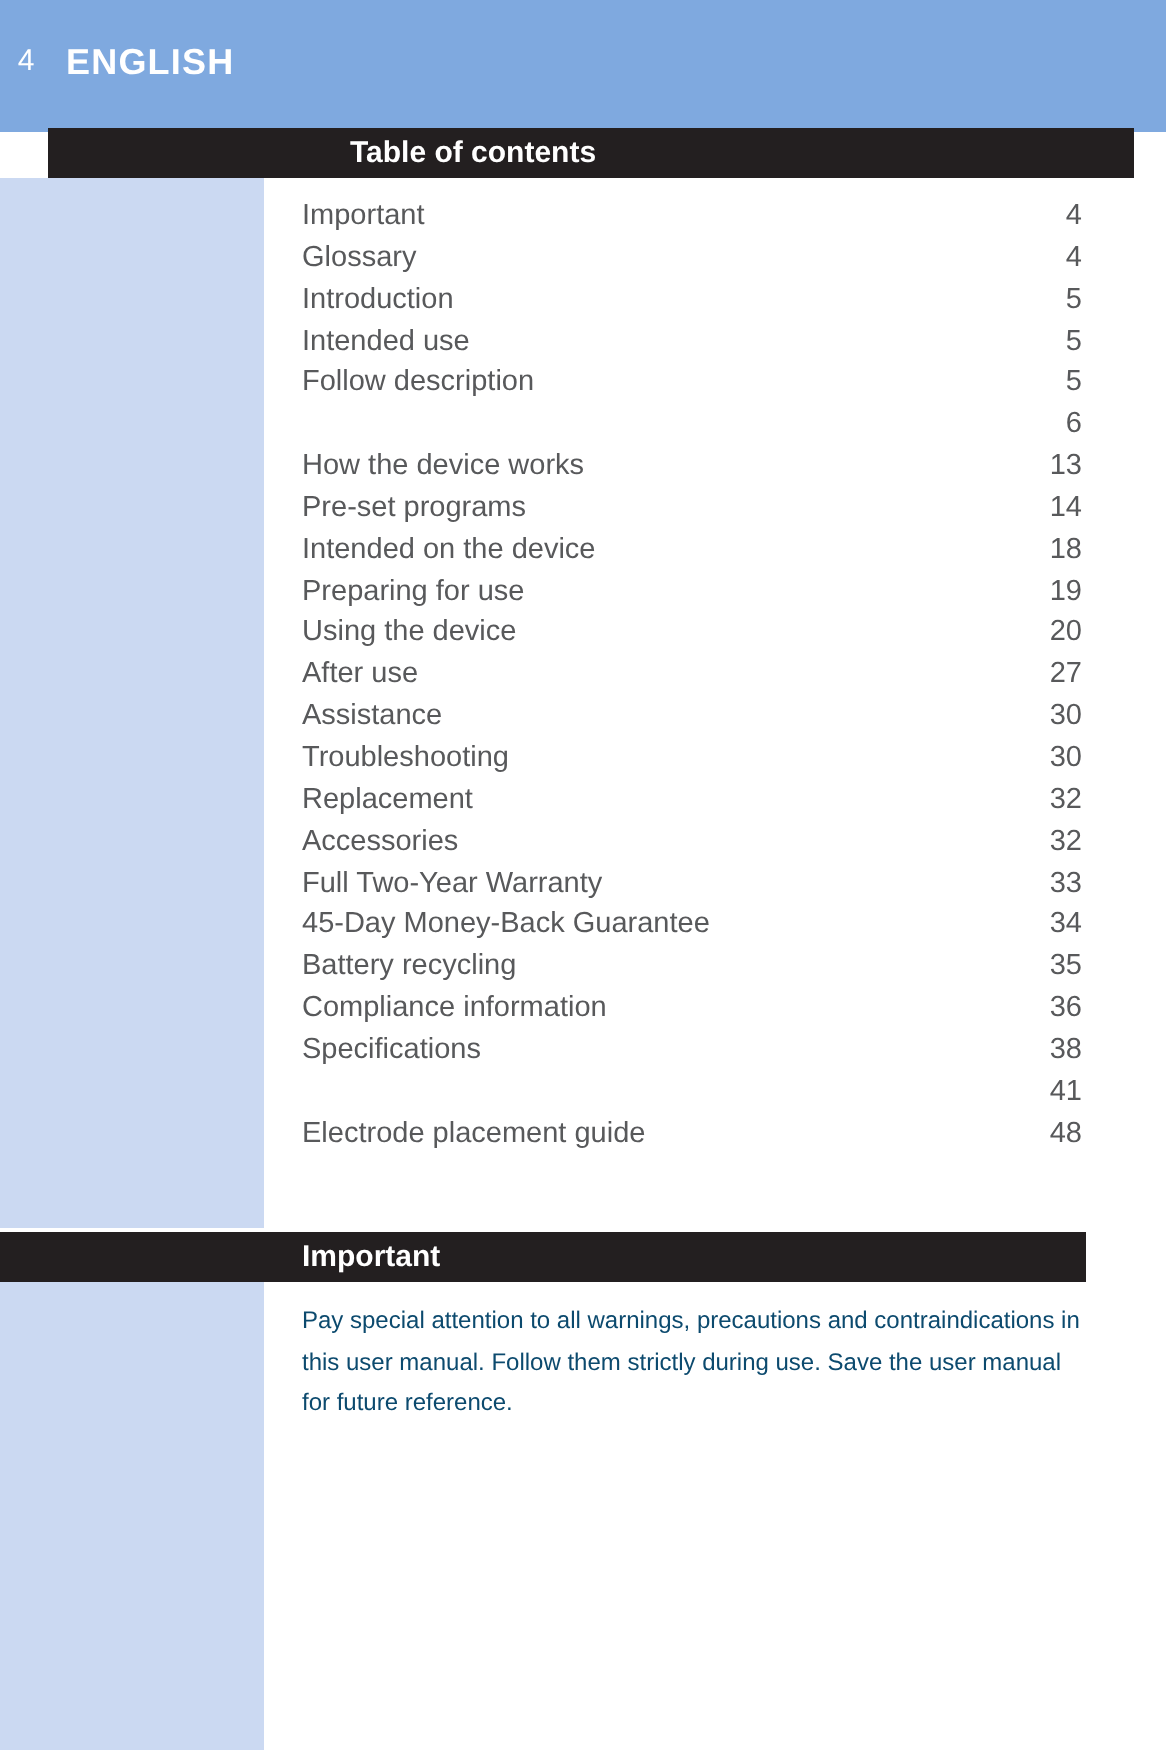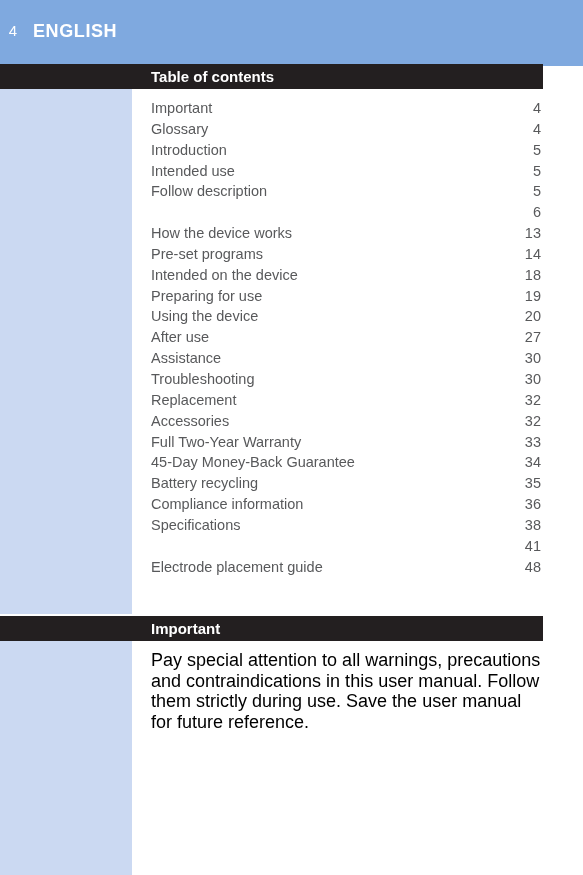--- a/index.html
+++ b/index.html
@@ -57,21 +57,21 @@
   .side-col-2 { top: 641px; height: 234px; }
 
   
   .section-bar {
     position: absolute;
     left: 0;
     width: 543px;
     height: 25px;
     background: #231f20;
   }
-  .section-bar-toc  { top: 64px; }
+  .section-bar-toc  { top: 64px; margin-left: 24px; }
   .section-bar-imp  { top: 616px; }
   .section-bar-title {
     position: absolute;
     left: 151px;
     top: 0;
     height: 25px;
     line-height: 25px;
     color: #ffffff;
     font-size: 15px;
     font-weight: 700;
@@ -101,23 +101,23 @@
     top: 0;
     text-align: right;
   }
 
   
   .body-copy {
     position: absolute;
     left: 151px;
     top: 650px;
     width: 392px;
-    font-size: 18px;
+    font-size: 12px;
     line-height: 20.5px;
-    color: #000000;
+    color: #0c4a6e;
   }
 </style>
 </head>
 <body>
 
 <div class="page-header">
   <div class="page-number">4</div>
   <div class="page-lang">ENGLISH</div>
 </div>
 

